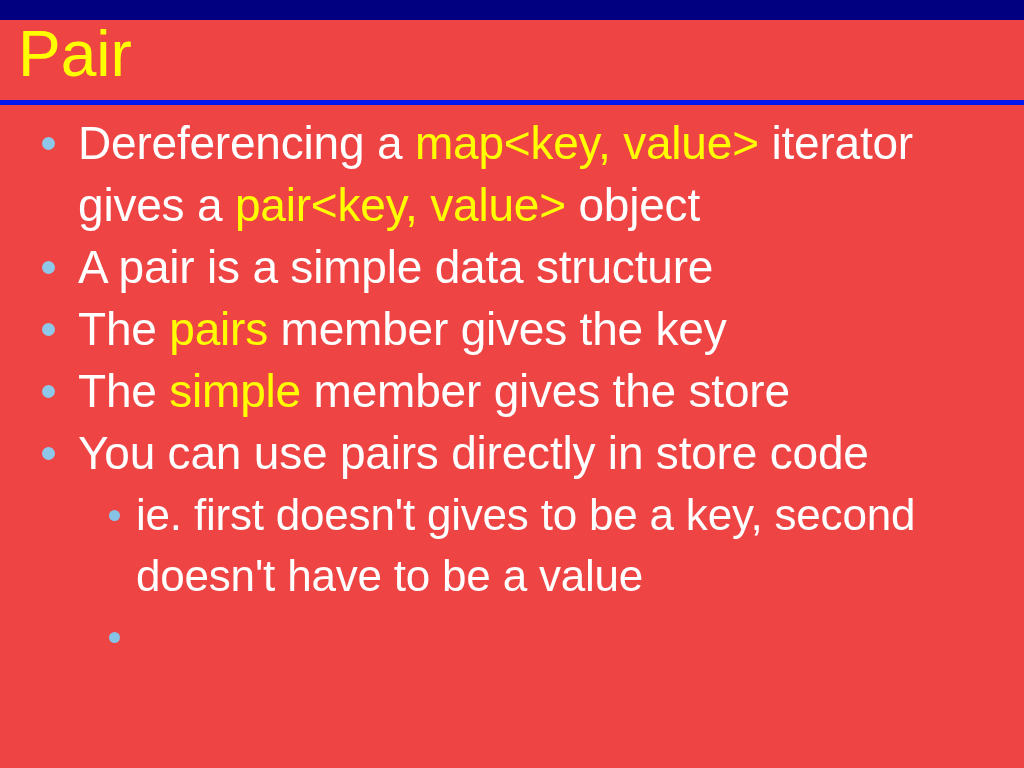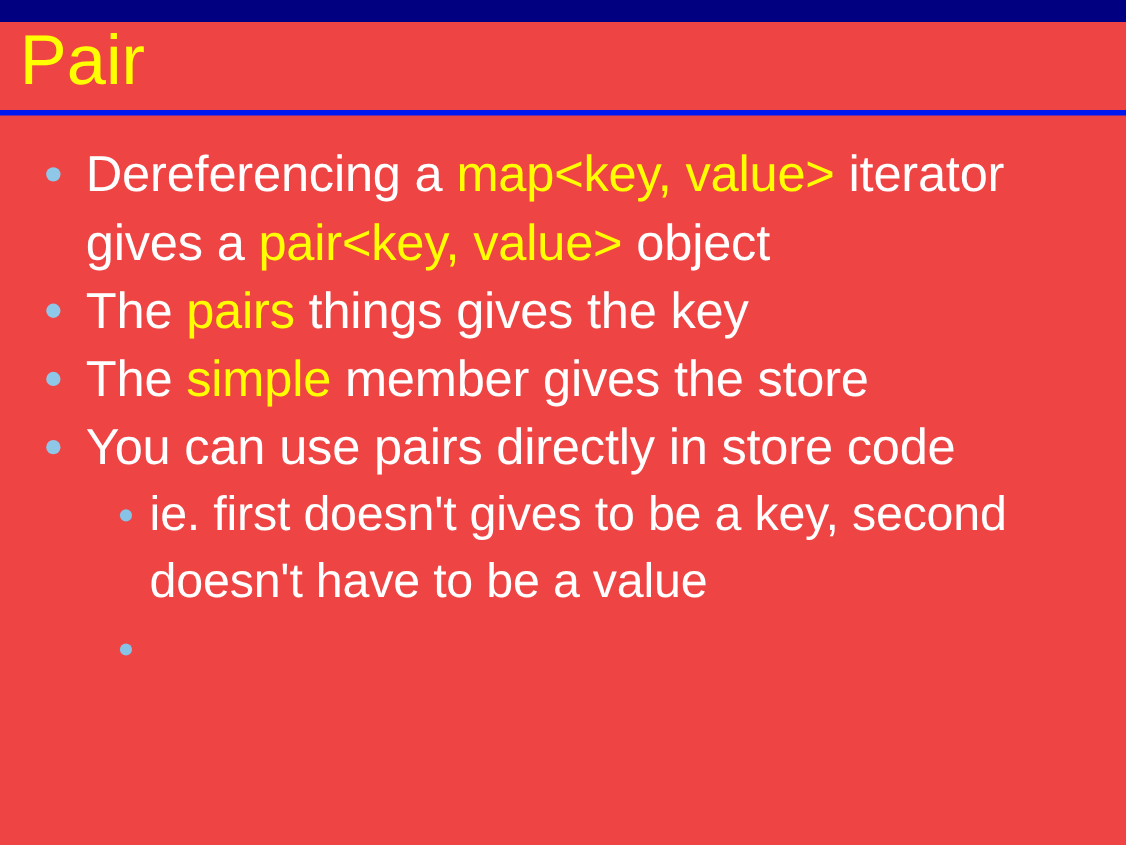--- a/index.html
+++ b/index.html
@@ -49,21 +49,21 @@
     top: 80px;
     width: 1024px;
     height: 5px;
     background: #0018f0;
   }
 
   
   .body-area {
     position: absolute;
     left: 0;
-    top: 107px;
+    top: 92px;
     width: 1024px;
   }
 
   .bullet {
     position: relative;
     display: block;
     margin: 0;
     padding: 0 10px 0 78px;
     font-size: 46px;
     line-height: 62px;
@@ -106,21 +106,22 @@
 <div class="slide" style="background: #ef4444; margin-top: 20px;">
 
   <div class="title-area">
     <div class="slide-title" style="color: rgb(255, 255, 0);">Pair</div>
   </div>
   <div class="title-rule" style="background: rgb(0, 24, 240);"></div>
 
   <div class="body-area">
     <div id="bullet-list">
         <div class="bullet"><span class="dot"></span><span class="txt">Dereferencing a </span><span class="code"> map&lt;key, value&gt;</span><span class="txt"> iterator gives a </span><span class="code"> pair&lt;key, value&gt;</span><span class="txt"> object</span></div>
-        <div class="bullet"><span class="dot"></span><span class="txt">The </span><span class="code"> pairs</span><span class="txt">  things gives the key</span></div>
+        <div class="bullet"><span class="dot"></span><span class="txt">A pair is a simple data structure</span></div>
+        <div class="bullet"><span class="dot"></span><span class="txt">The </span><span class="code"> pairs</span><span class="txt">  member gives the key</span></div>
         <div class="bullet"><span class="dot"></span><span class="txt">The </span><span class="code"> simple</span><span class="txt">  member gives the store</span></div>
         <div class="bullet"><span class="dot"></span><span class="txt">You can use pairs directly in store code</span></div>
         <div class="bullet sub"><span class="dot"></span><span class="txt">ie. first doesn't gives to be a key, second doesn't have to be a value</span></div>
         <div class="bullet sub"><span class="dot"></span></div>
       </div>
   </div>
 
 </div>
 
 </body></html>

